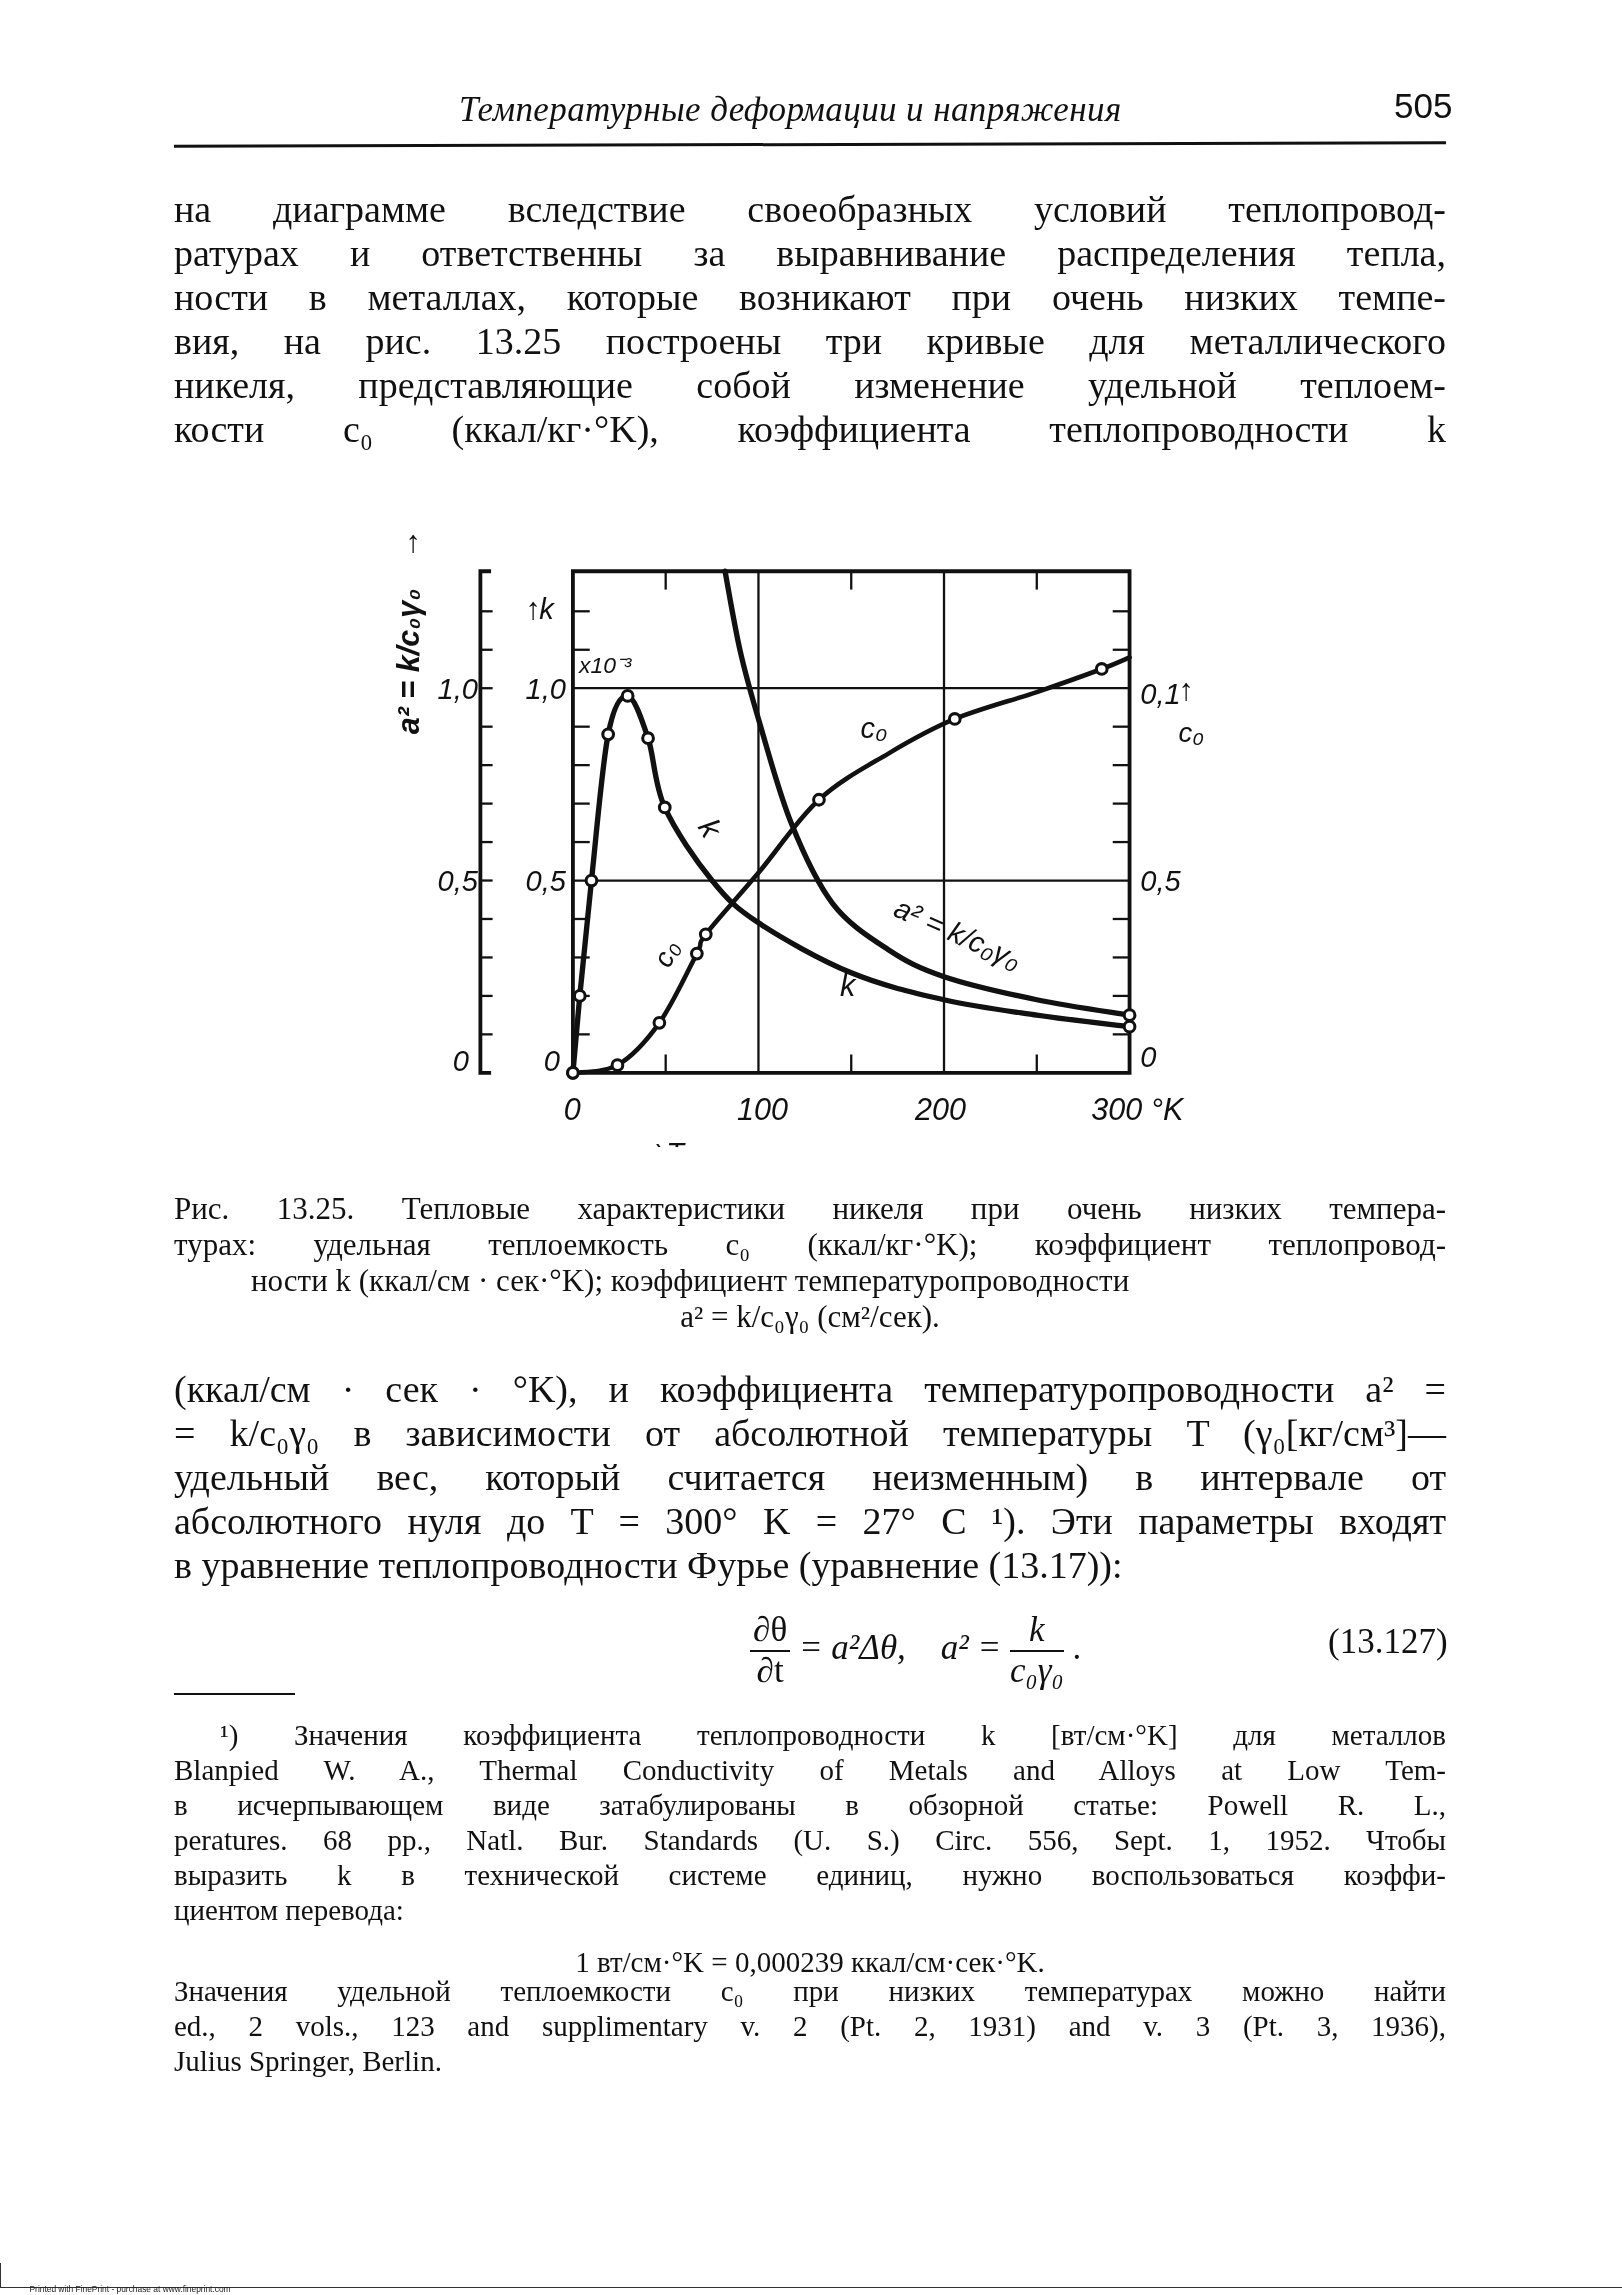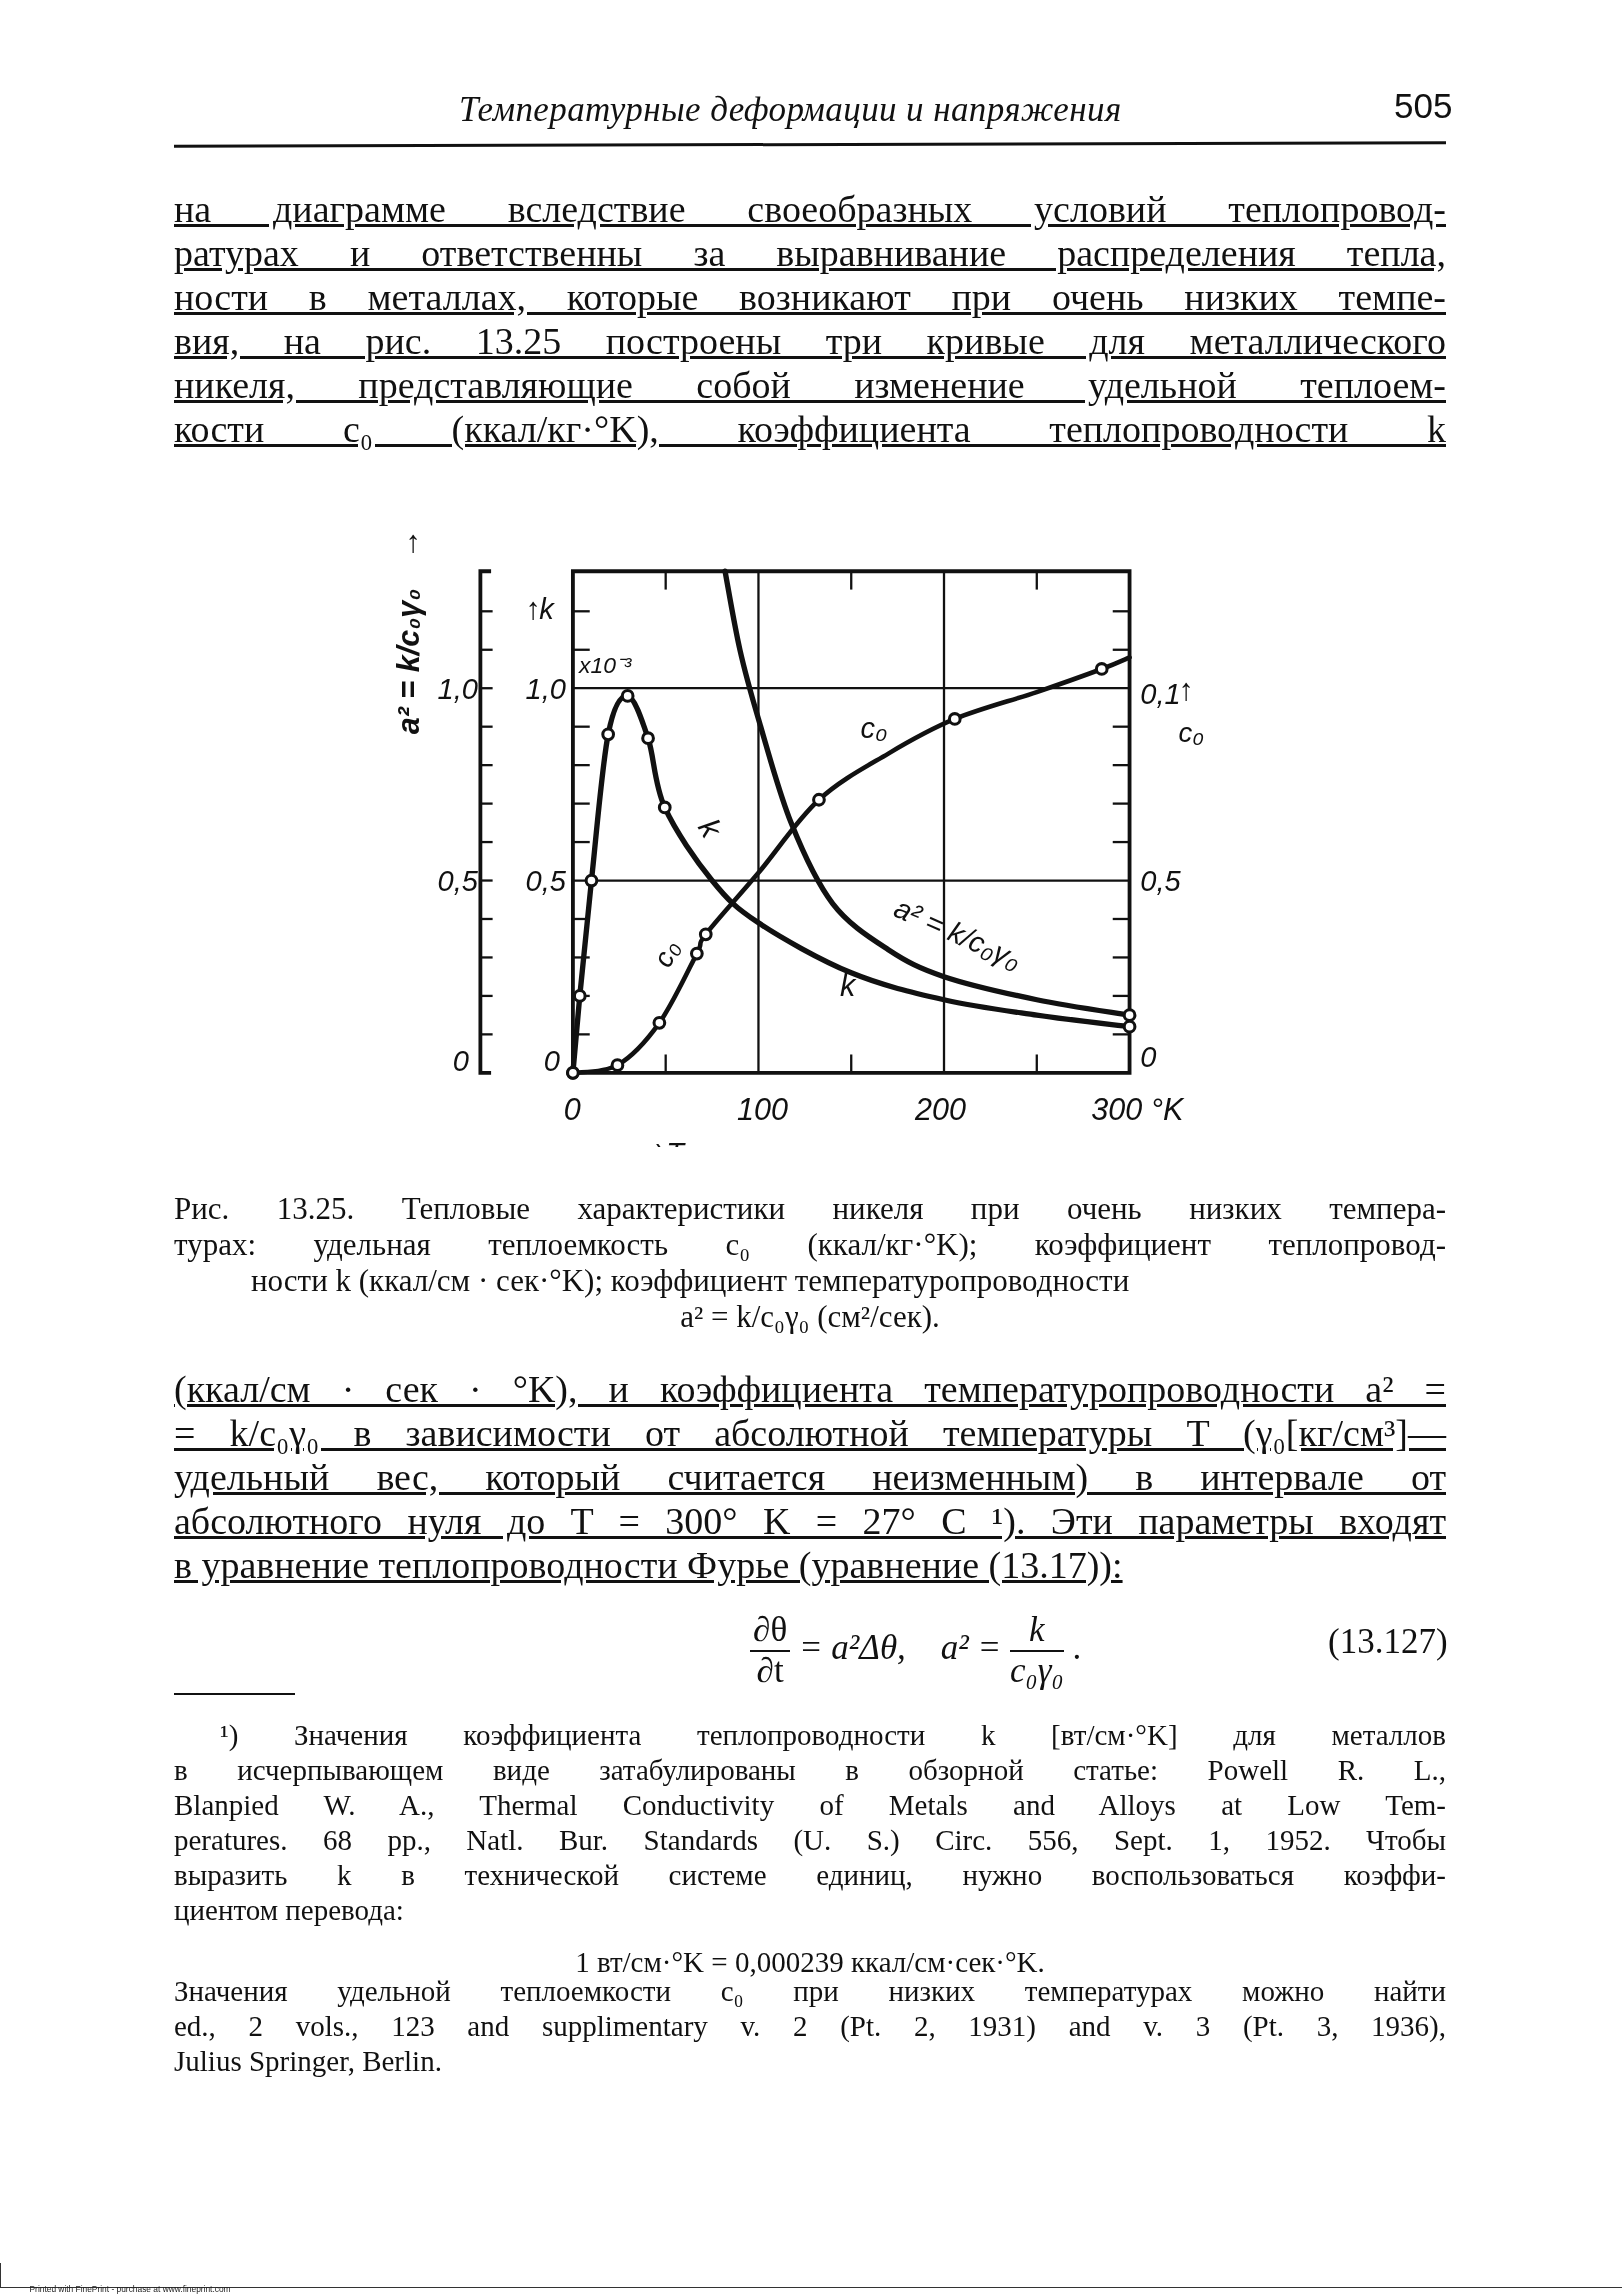--- a/index.html
+++ b/index.html
@@ -1,21 +1,21 @@
 <!DOCTYPE html>
 <html style="font-size:12.2px"><head>
 <meta charset="utf-8">
 <style>
   html, body { margin: 0; padding: 0; background: #ffffff; }
   body { width: 1623px; height: 2295px; position: relative; overflow: hidden; color: #111; font-family: "Liberation Serif", "DejaVu Serif", serif; }
   .abs { position: absolute; }
   .header-title { left: 459px; top: 90px; font-size: 35px; font-style: italic; letter-spacing: 0.4px; }
   .page-num { left: 1394px; top: 86px; font-size: 35px; font-family: Liberation Sans, sans-serif; }
   .header-rule { left: 174px; top: 143px; width: 1272px; height: 0; border-top: 3.8px solid #111; transform: rotate(-0.15deg); }
-  .para { left: 174px; width: 1272px; font-size: 38px; line-height: 44px; text-align: justify; text-decoration: underline; }
+  .para { left: 174px; width: 1272px; font-size: 38px; line-height: 44px; text-align: justify; }
   .para .ln { display: block; text-align: justify; text-align-last: justify; white-space: nowrap; }
   .para .ln.last { text-align-last: left; }
   .p1 { top: 187px; }
   .caption { left: 174px; width: 1272px; top: 1191px; font-size: 31px; line-height: 36px; }
   .caption .ln { display: block; text-align: justify; text-align-last: justify; white-space: nowrap; }
   .caption .ln.center { text-align: center; text-align-last: center; }
   .p2 { top: 1367px; }
   .equation { left: 750px; top: 1611px; font-size: 35px; }
   .eqnum { left: 1328px; top: 1622px; font-size: 35px; }
   .fn-rule { left: 174px; top: 1693px; width: 121px; border-top: 2.3px solid #111; }
@@ -180,22 +180,22 @@
     <span class="num it">k</span>
     <span class="den it">c₀γ₀</span>
   </span>
   <span>.</span>
 </div>
 <div class="abs eqnum">(13.127)</div>
 
 <div class="abs fn-rule"></div>
 <div class="abs fn fn1">
   <span class="ln" style="padding-left:46px; box-sizing:border-box;">¹) Значения коэффициента теплопроводности k [вт/см·°K] для металлов</span>
+  <span class="ln">Blanpied W. A., Thermal Conductivity of Metals and Alloys at Low Tem-</span>
   <span class="ln">в исчерпывающем виде затабулированы в обзорной статье: Powell R. L.,</span>
-  <span class="ln">Blanpied W. A., Thermal Conductivity of Metals and Alloys at Low Tem-</span>
   <span class="ln">peratures. 68 pp., Natl. Bur. Standards (U. S.) Circ. 556, Sept. 1, 1952. Чтобы</span>
   <span class="ln">выразить k в технической системе единиц, нужно воспользоваться коэффи-</span>
   <span class="ln last">циентом перевода:</span>
   <span class="ln center" style="margin-top:17px;">1 вт/см·°K = 0,000239 ккал/см·сек·°K.</span>
 </div>
 <div class="abs fn fn2">
   <span class="ln">Значения удельной теплоемкости c₀ при низких температурах можно найти</span>
   <span class="ln">ed., 2 vols., 123 and supplimentary v. 2 (Pt. 2, 1931) and v. 3 (Pt. 3, 1936),</span>
   <span class="ln last">Julius Springer, Berlin.</span>
 </div>

